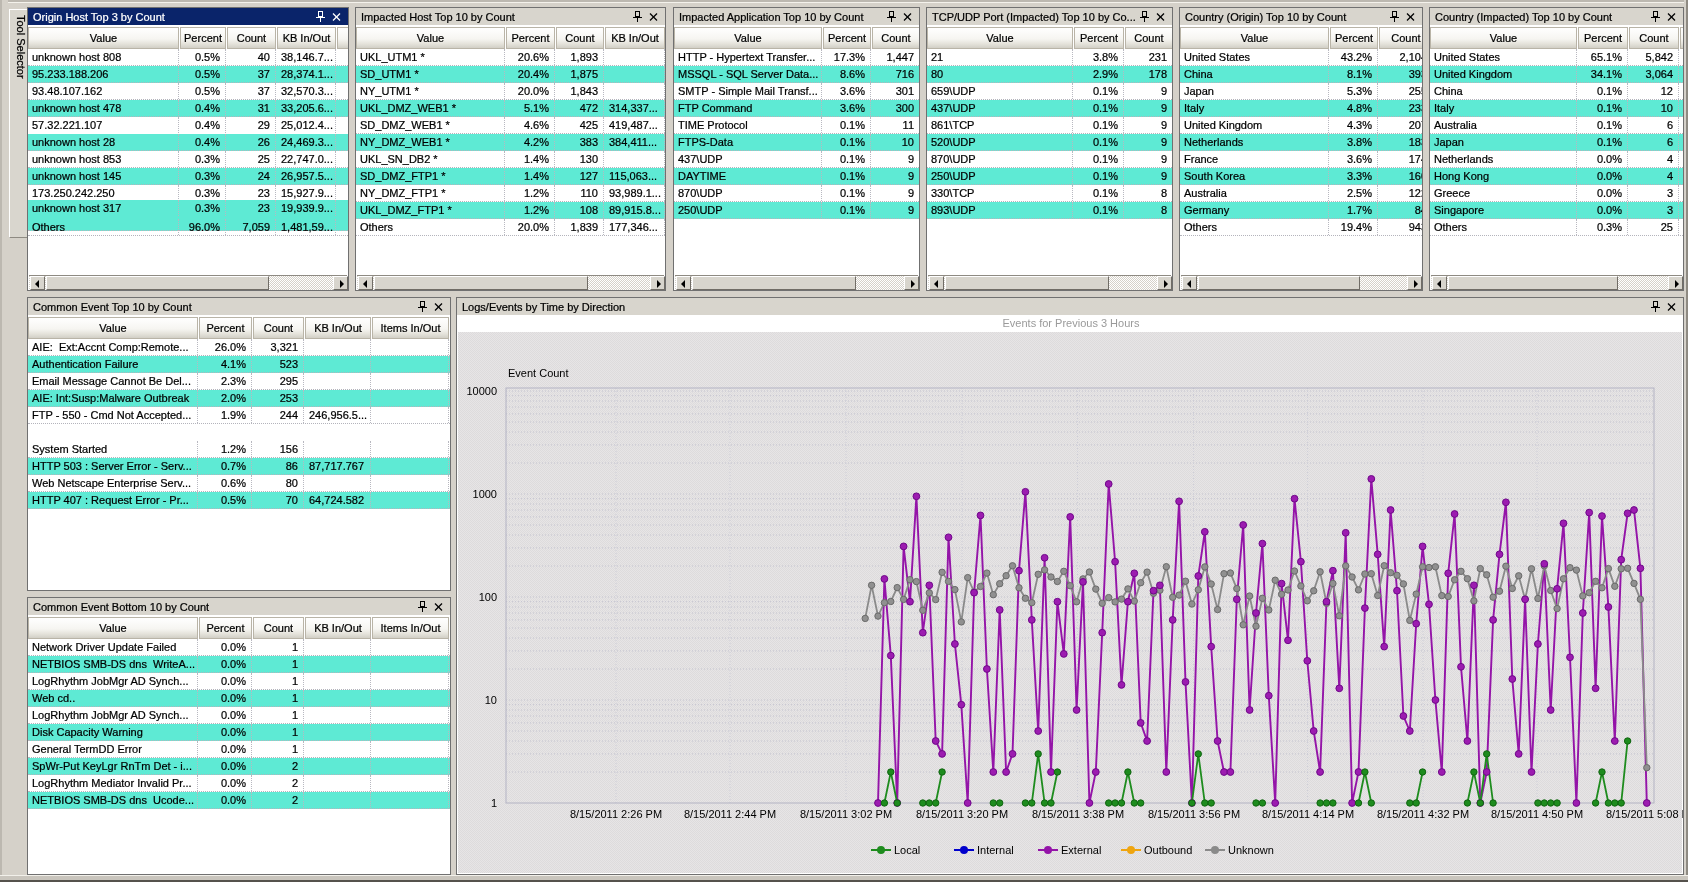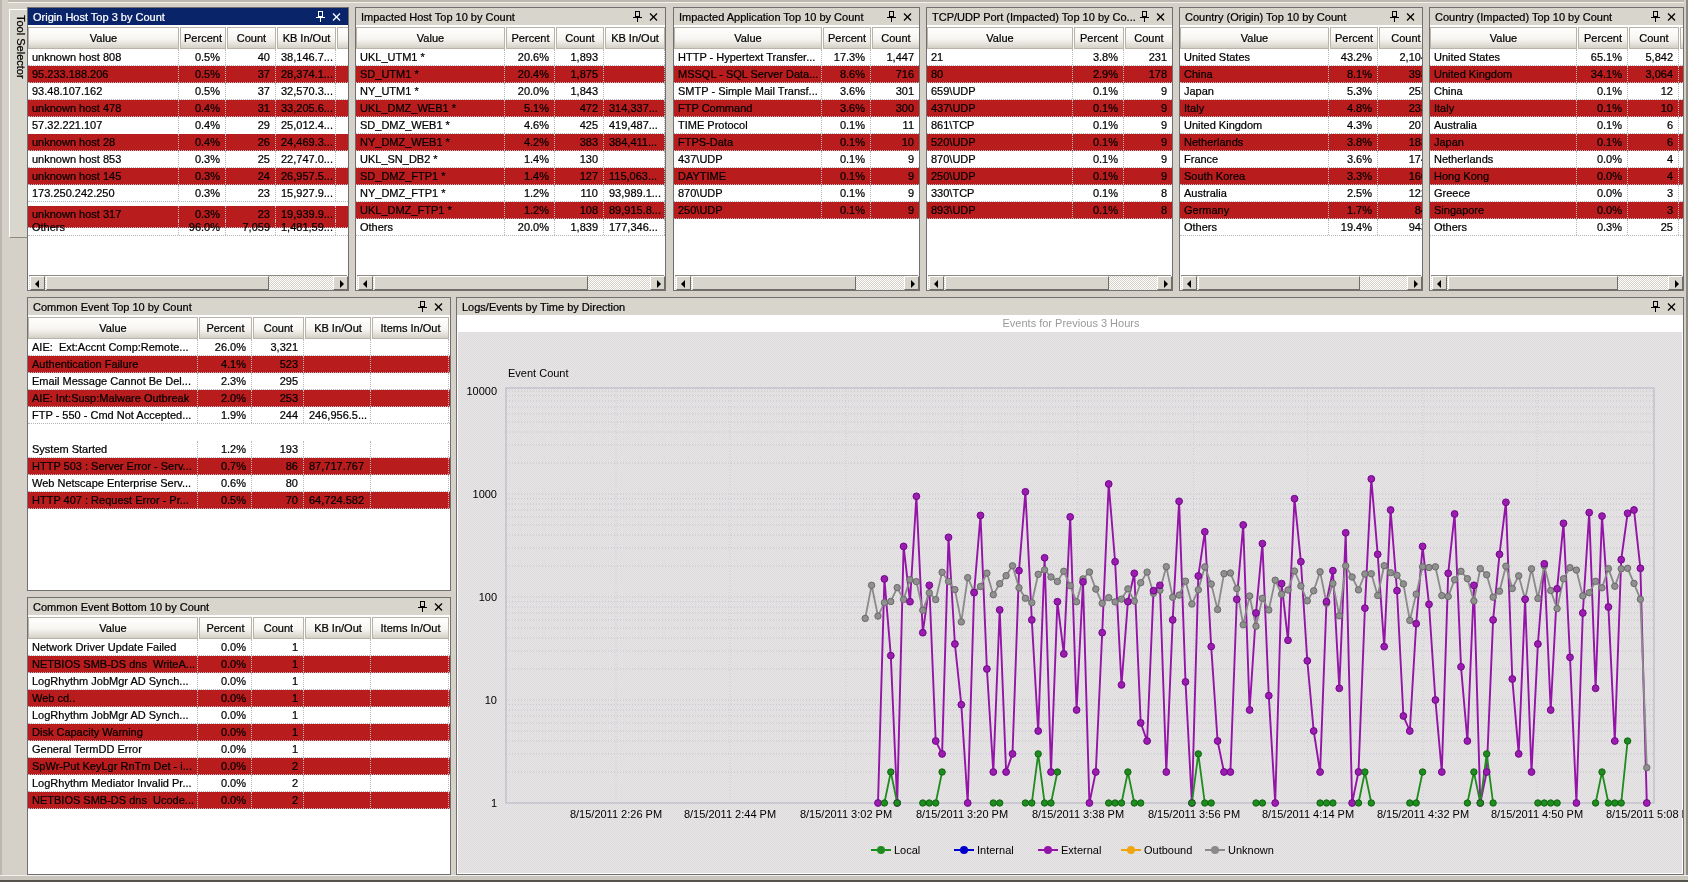--- a/index.html
+++ b/index.html
@@ -8,21 +8,21 @@
 .frame-r{position:absolute;right:0;top:0;width:4px;height:882px;background:#d5d1c9;border-right:2px solid #8e8a82}
 .frame-b{position:absolute;left:0;bottom:0;width:1688px;height:7px;background:#c9c5bd;border-top:1px solid #f2f0ea;border-bottom:2px solid #55524c}
 .tool{position:absolute;left:9px;top:9px;width:19px;height:229px;background:#d9d6ce;border:1px solid #fff;border-right:1px solid #8e8a82;border-bottom:1px solid #8e8a82;color:#000;writing-mode:vertical-rl;padding-top:5px;padding-left:2px}
 .pnl{position:absolute;background:#fff;border:1px solid #707070;overflow:hidden}
 .tb{position:absolute;left:0;top:0;right:0;height:17px;background:#d8d5cd;color:#000;line-height:17px;overflow:hidden}
 .tb.act{background:#0a246a;color:#fff}
 .tt{position:absolute;left:5px;top:1px;white-space:nowrap}
 .ic{position:absolute;top:2px}
 .hb{position:absolute;height:22px;background:linear-gradient(#ffffff,#f6f5f1 55%,#e4e2da 80%,#d2cfc6);border:1px solid #b9b4a7;text-align:center;line-height:20px;color:#000;overflow:hidden}
 .row{position:absolute;left:0;right:0;border-bottom:1px dotted #b4b4bc}
-.row.alt{background:#b91c1c}
+.row.alt{background:#5eead4}
 .cell{position:absolute;top:0;height:16px;line-height:16px;overflow:hidden;white-space:nowrap;border-right:1px dotted #b8b8c0;color:#000}
 .cell.l{padding-left:4px}
 .cell.r{text-align:right;padding-right:5px}
 .sb{position:absolute;left:1px;right:1px;background-image:conic-gradient(#fff 25%,#d5d1c9 0 50%,#fff 0 75%,#d5d1c9 0);background-size:2px 2px;border-top:1px solid #8e8a82}
 .sbtn{position:absolute;top:0;width:15px;height:14px;background:#d8d5cd;border:1px solid;border-color:#fff #716d66 #716d66 #fff}
 .sth{position:absolute;top:0;height:14px;background:#d8d5cd;border:1px solid;border-color:#fff #716d66 #716d66 #fff}
 .arl{position:absolute;left:4px;top:3px;width:0;height:0;border:4px solid transparent;border-right-color:#000;border-left-width:0}
 .arr{position:absolute;left:6px;top:3px;width:0;height:0;border:4px solid transparent;border-left-color:#000;border-right-width:0}
 .chartbg{position:absolute;left:1px;top:34px;right:1px;bottom:1px;background-image:conic-gradient(#e7e5e6 25%,#dddbdc 0 50%,#e7e5e6 0 75%,#dddbdc 0);background-size:2px 2px}
 </style></head>
@@ -110,21 +110,21 @@
       <div class="cell l" style="left:249px;width:59px">26,957.5...</div>
       <div class="cell l" style="left:309px;width:14px"></div>
     </div>
     <div class="row" style="top:177px;height:17px">
       <div class="cell l" style="left:0px;width:151px">173.250.242.250</div>
       <div class="cell r" style="left:152px;width:46px">0.3%</div>
       <div class="cell r" style="left:199px;width:49px">23</div>
       <div class="cell l" style="left:249px;width:59px">15,927.9...</div>
       <div class="cell l" style="left:309px;width:14px"></div>
     </div>
-    <div class="row alt" style="top:198px;height:22px">
+    <div class="row alt" style="top:192px;height:31px">
       <div class="cell l" style="left:0px;width:151px">unknown host 317</div>
       <div class="cell r" style="left:152px;width:46px">0.3%</div>
       <div class="cell r" style="left:199px;width:49px">23</div>
       <div class="cell l" style="left:249px;width:59px">19,939.9...</div>
       <div class="cell l" style="left:309px;width:14px"></div>
     </div>
     <div class="row" style="top:211px;height:17px">
       <div class="cell l" style="left:0px;width:151px">Others</div>
       <div class="cell r" style="left:152px;width:46px">96.0%</div>
       <div class="cell r" style="left:199px;width:49px">7,059</div>
@@ -633,21 +633,21 @@
     <div class="row" style="top:109px;height:17px">
       <div class="cell l" style="left:0px;width:170px">FTP - 550 - Cmd Not Accepted...</div>
       <div class="cell r" style="left:171px;width:53px">1.9%</div>
       <div class="cell r" style="left:225px;width:51px">244</div>
       <div class="cell l" style="left:277px;width:66px">246,956.5...</div>
       <div class="cell l" style="left:344px;width:77px"></div>
     </div>
     <div class="row" style="top:143px;height:17px">
       <div class="cell l" style="left:0px;width:170px">System Started</div>
       <div class="cell r" style="left:171px;width:53px">1.2%</div>
-      <div class="cell r" style="left:225px;width:51px">193</div>
+      <div class="cell r" style="left:225px;width:51px">156</div>
       <div class="cell l" style="left:277px;width:66px"></div>
       <div class="cell l" style="left:344px;width:77px"></div>
     </div>
     <div class="row alt" style="top:160px;height:17px">
       <div class="cell l" style="left:0px;width:170px">HTTP 503 : Server Error - Serv...</div>
       <div class="cell r" style="left:171px;width:53px">0.7%</div>
       <div class="cell r" style="left:225px;width:51px">86</div>
       <div class="cell l" style="left:277px;width:66px">87,717.767</div>
       <div class="cell l" style="left:344px;width:77px"></div>
     </div>

